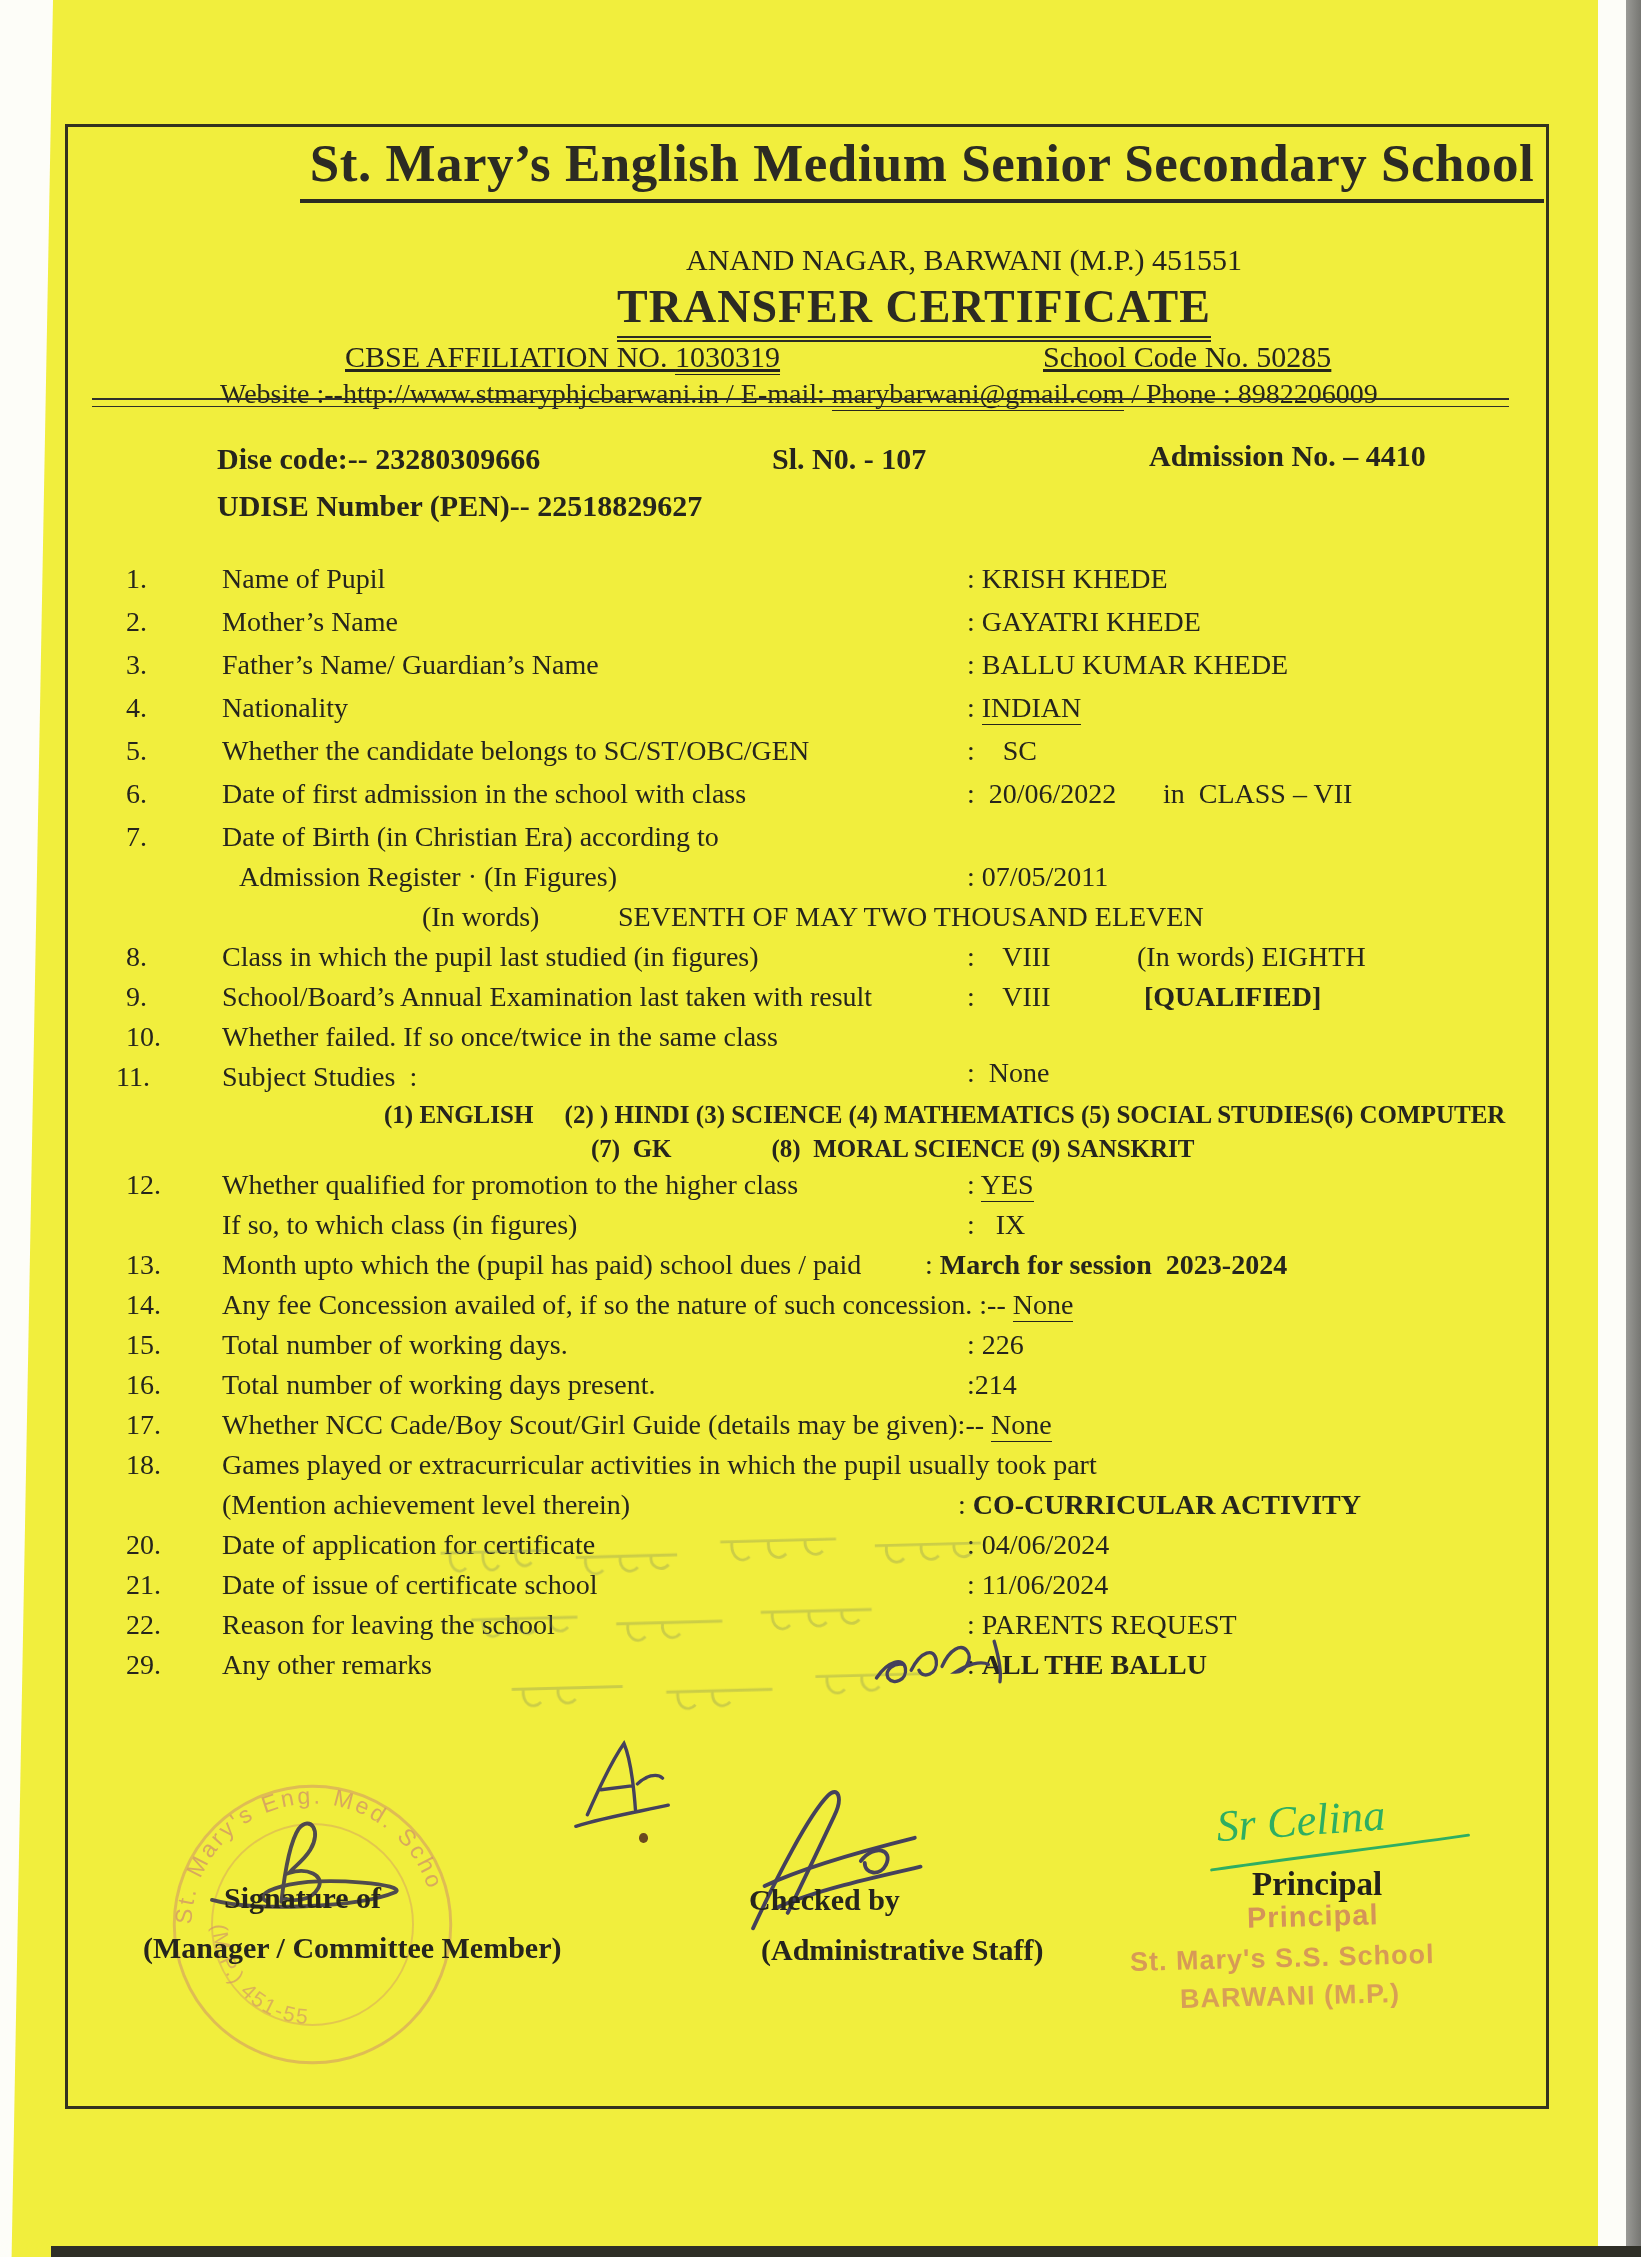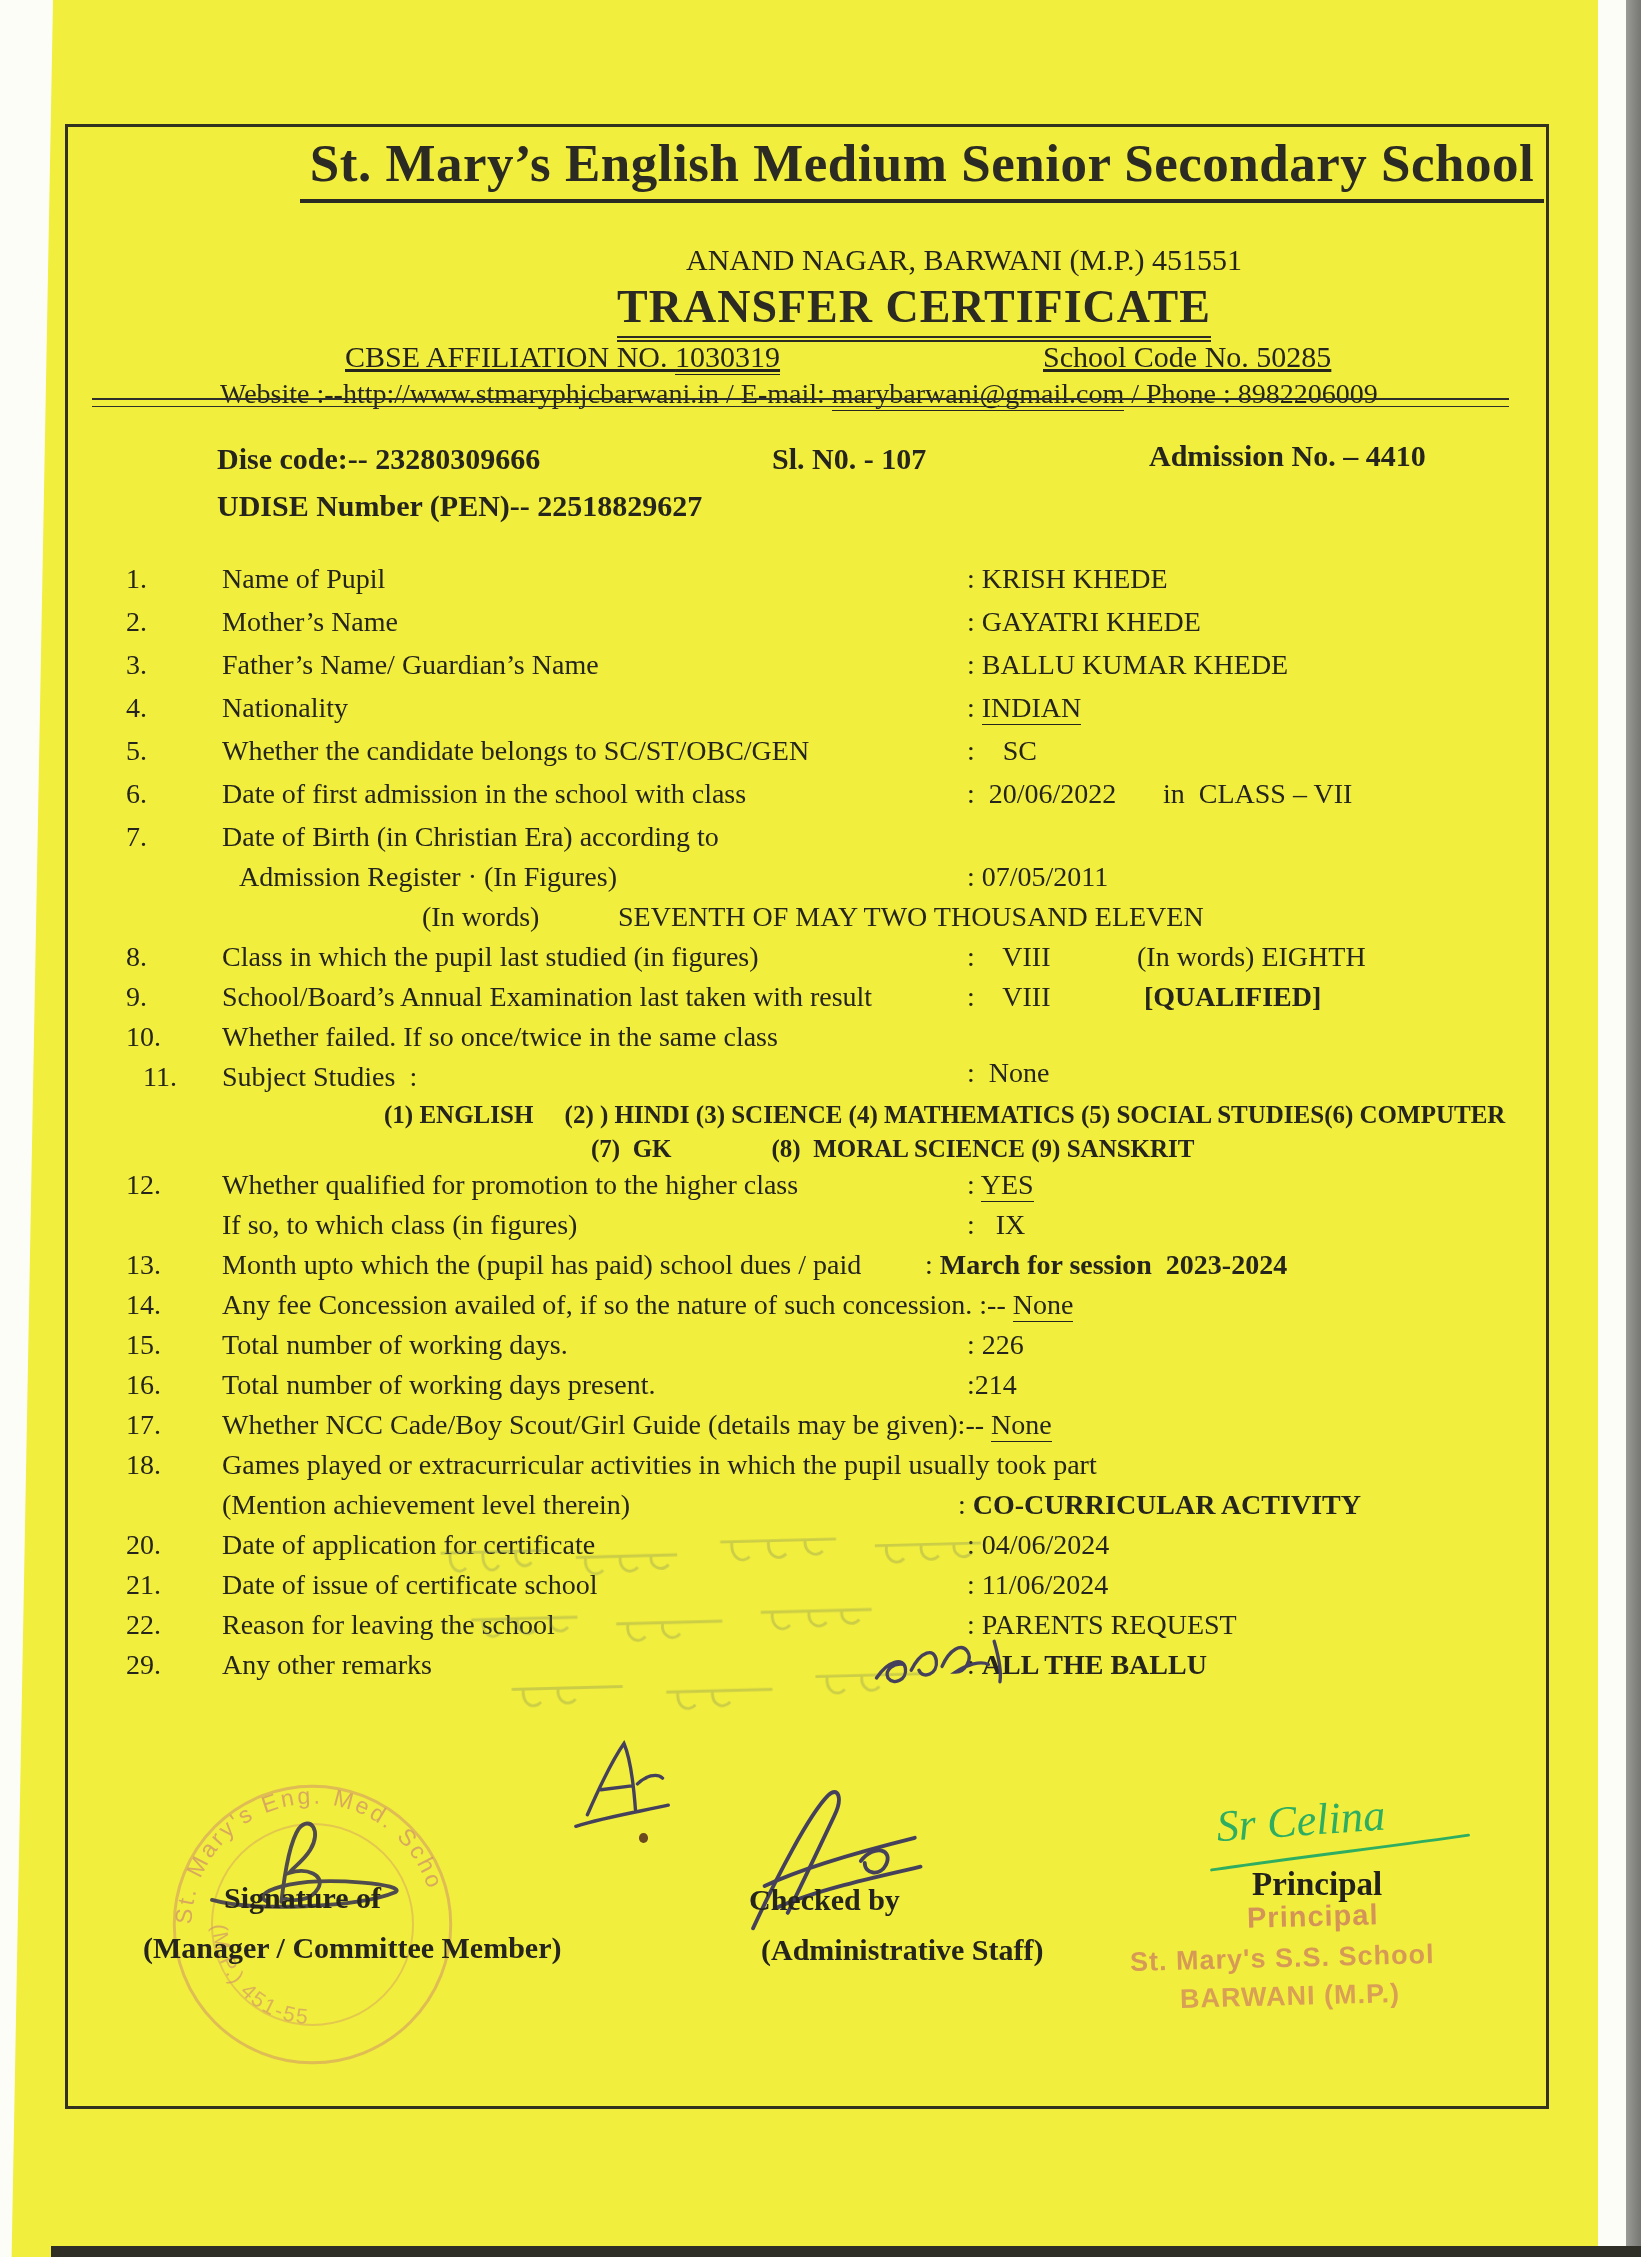--- a/index.html
+++ b/index.html
@@ -128,21 +128,21 @@
         <span class="lbl" style="left: 222px;">School/Board’s Annual Examination last taken with result</span>
         <span class="val" style="left: 967px;">:    VIII</span>
         <span class="val b" style="left: 1144px;">[QUALIFIED]</span>
       </div>
       <div class="line" style="height: 40px;">
         <span class="num" style="left: 126px;">10.</span>
         <span class="lbl" style="left: 222px;">Whether failed. If so once/twice in the same class</span>
         <span class="val" style="left: 967px; margin-top: 36px;">:  None</span>
       </div>
       <div class="line" style="height: 40px;">
-        <span class="num" style="left: 143px;">11.</span>
+        <span class="num" style="left: 116px;">11.</span>
         <span class="lbl" style="left: 222px;">Subject Studies  :</span>
       </div>
       <div class="line small" style="height: 34px;">
         <span class="lbl" style="left: 384px;">(1) ENGLISH     (2) ) HINDI (3) SCIENCE (4) MATHEMATICS (5) SOCIAL STUDIES(6) COMPUTER</span>
       </div>
       <div class="line small" style="height: 34px;">
         <span class="lbl" style="left: 591px;">(7)  GK                (8)  MORAL SCIENCE (9) SANSKRIT</span>
       </div>
       <div class="line" style="height: 40px;">
         <span class="num" style="left: 126px;">12.</span>

